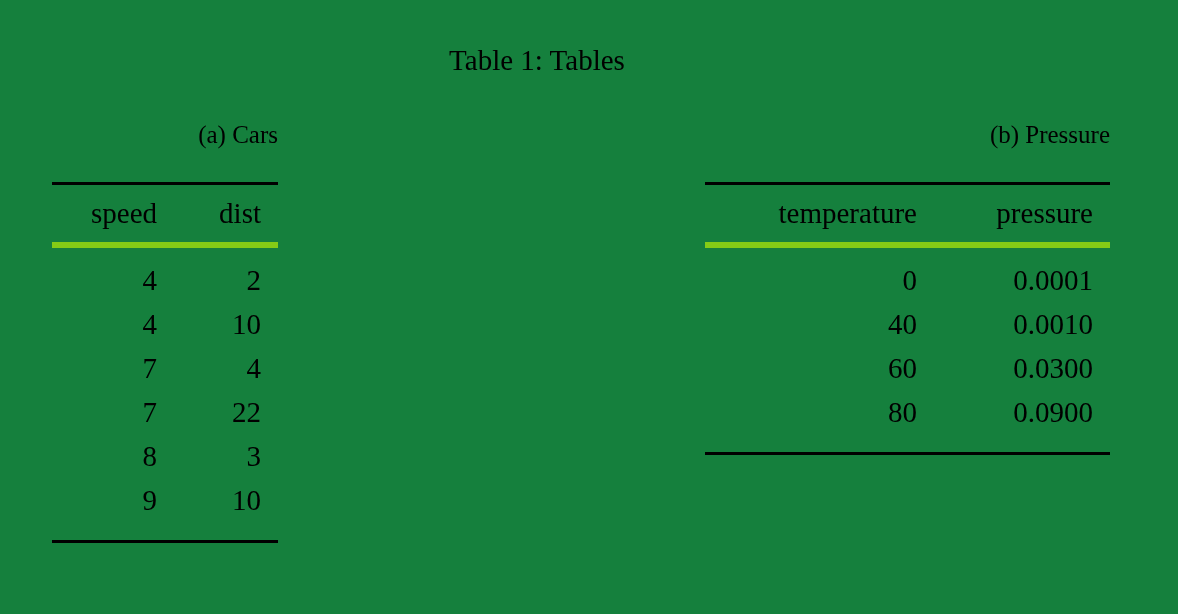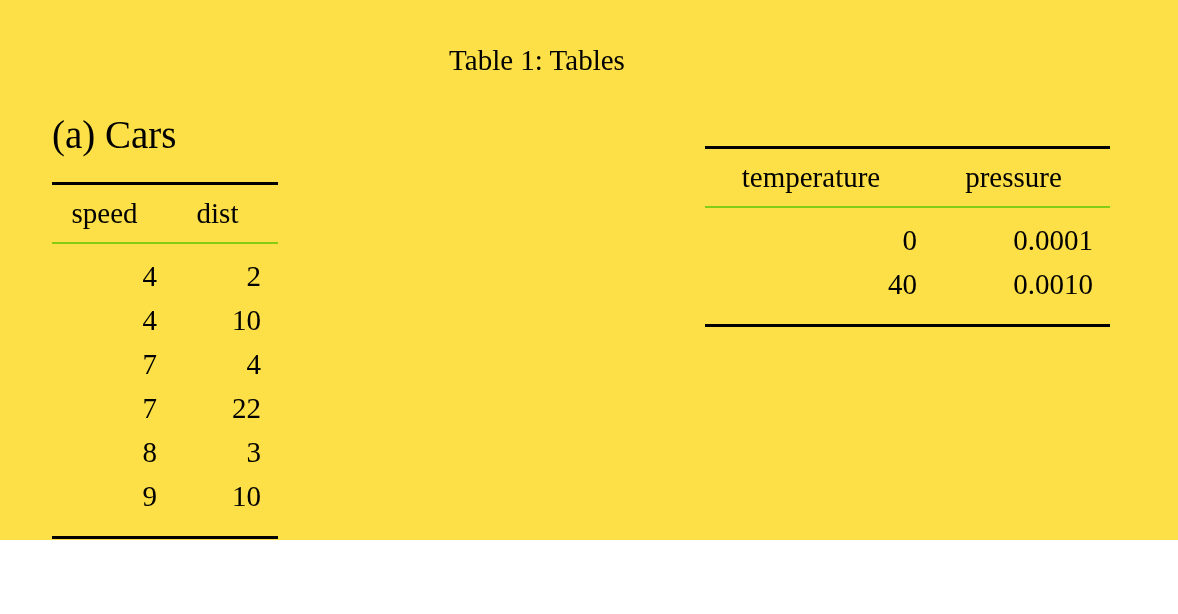--- a/index.html
+++ b/index.html
@@ -3,62 +3,62 @@
 <meta charset="utf-8">
 <style>
   html, body {
     margin: 0;
     padding: 0;
     background: #ffffff;
   }
   #page {
     position: relative;
     width: 1178px;
-    height: 540px;
-    background: #fde047;
+    height: 614px;
+    background: #15803d;
     overflow: hidden;
     font-family: "Liberation Serif", "DejaVu Serif", serif;
     color: #000000;
   }
   .doc-title {
     position: absolute;
     top: 42px;
     left: 537px;
     transform: translateX(-50%);
     font-size: 29px;
     line-height: 36px;
     white-space: nowrap;
   }
   .subtable {
     position: absolute;
     top: 117px;
   }
   #subtable-cars  { left: 52px;  width: 226px; }
   #subtable-pressure { left: 705px; width: 405px; }
   .subcaption {
-    text-align: left;
-    font-size: 39px;
+    text-align: right;
+    font-size: 25px;
     line-height: 36px;
     white-space: nowrap;
   }
   table.booktabs {
     margin-top: 29px;
     width: 100%;
     border-collapse: collapse;
     border-top: 3px solid #000000;
     border-bottom: 3px solid #000000;
     font-size: 29px;
   }
   table.booktabs thead th {
     font-weight: normal;
-    text-align: center;
+    text-align: right;
     vertical-align: middle;
     height: 57px;
     padding: 0 17px 0 0;
-    border-bottom: 2px solid #84cc16;
+    border-bottom: 6px solid #84cc16;
   }
   table.booktabs tbody td {
     text-align: right;
     vertical-align: middle;
     height: 44px;
     padding: 0 17px 0 0;
   }
   table.booktabs tbody tr:first-child td { padding-top: 10px; }
   table.booktabs tbody tr:last-child td  { padding-bottom: 18px; }
 
@@ -110,37 +110,46 @@
         </tr>
         <tr>
           <td>9</td>
           <td>10</td>
         </tr>
       </tbody>
     </table>
   </div>
 
   <div class="subtable" id="subtable-pressure">
+    <div class="subcaption">(b) Pressure</div>
     <table class="booktabs">
       <colgroup>
           <col class="c1">
           <col class="c2">
         </colgroup>
       <thead>
         <tr>
           <th>temperature</th>
           <th>pressure</th>
         </tr>
       </thead>
       <tbody>
         <tr>
           <td>0</td>
           <td>0.0001</td>
         </tr>
         <tr>
           <td>40</td>
           <td>0.0010</td>
         </tr>
+        <tr>
+          <td>60</td>
+          <td>0.0300</td>
+        </tr>
+        <tr>
+          <td>80</td>
+          <td>0.0900</td>
+        </tr>
       </tbody>
     </table>
   </div>
 
 </div>
 
 </body></html>

